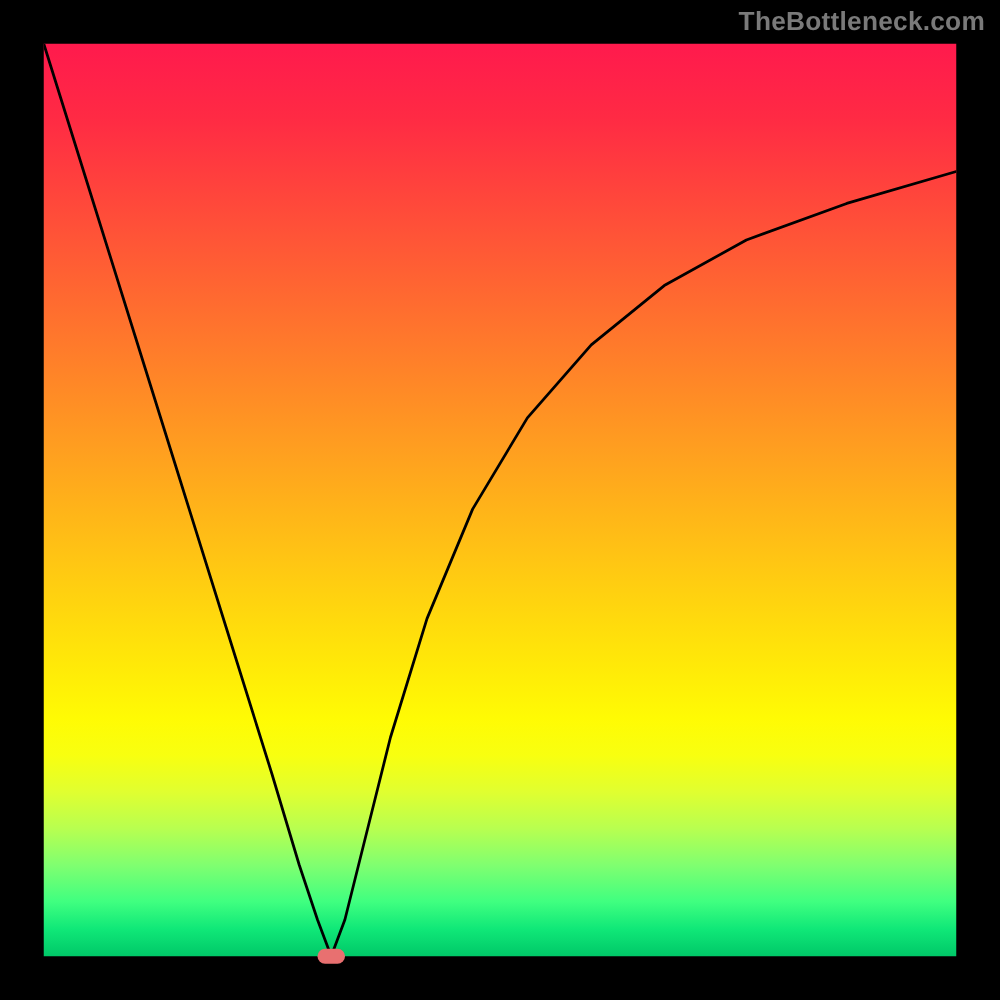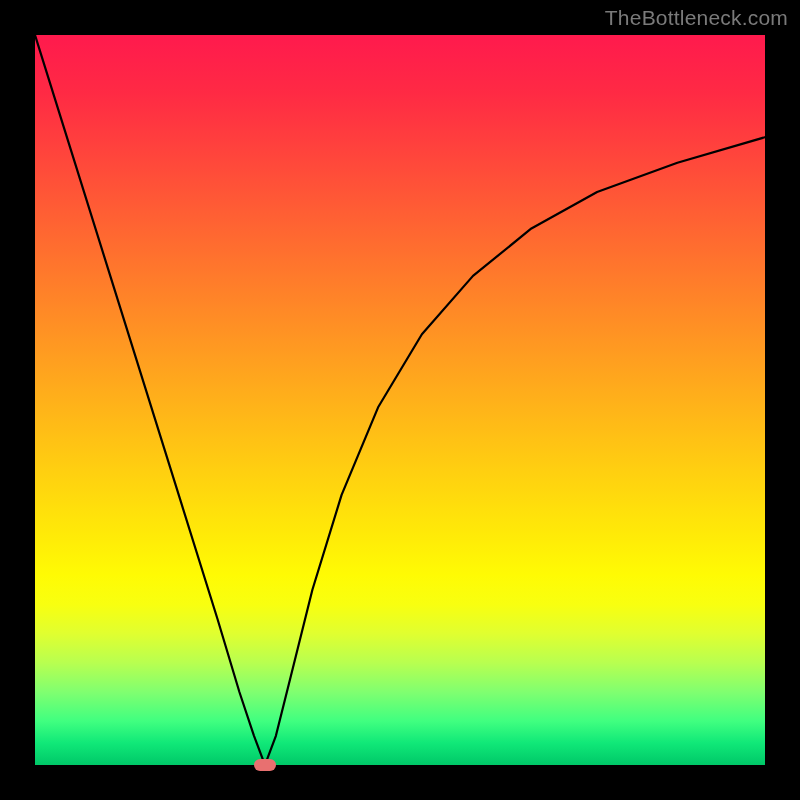--- a/index.html
+++ b/index.html
@@ -43,21 +43,21 @@
       #10e878 97%,
       #00c868 100%
     );
   }
   .watermark {
     position: absolute;
     top: 6px;
     right: 12px;
     color: #7a7a7a;
     font-size: 21px;
-    font-weight: 400;
+    font-weight: 700;
     letter-spacing: 0.2px;
   }
   svg.curve {
     position: absolute;
     top: 0;
     left: 0;
     width: 730px;
     height: 730px;
   }
   .marker {

